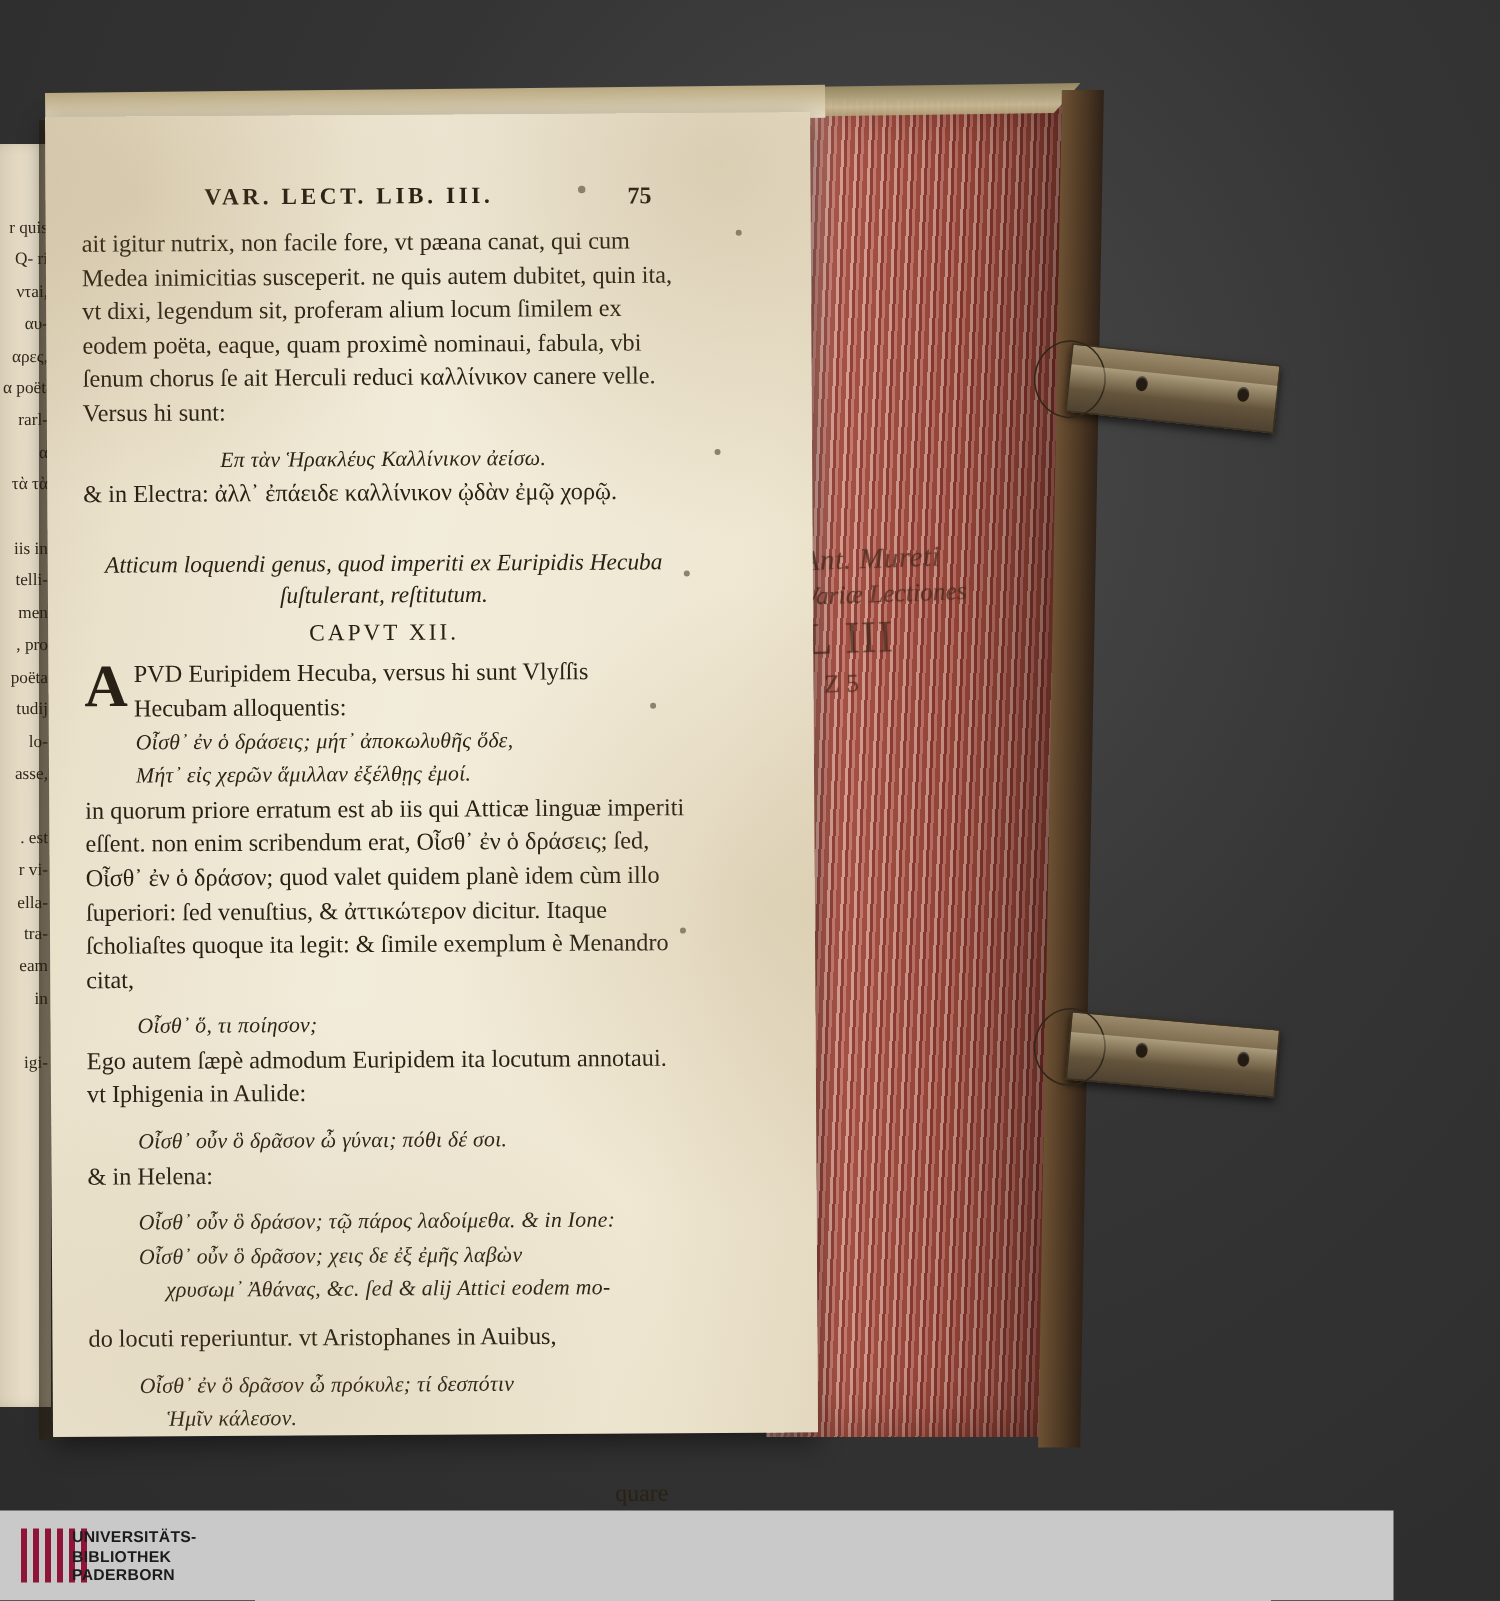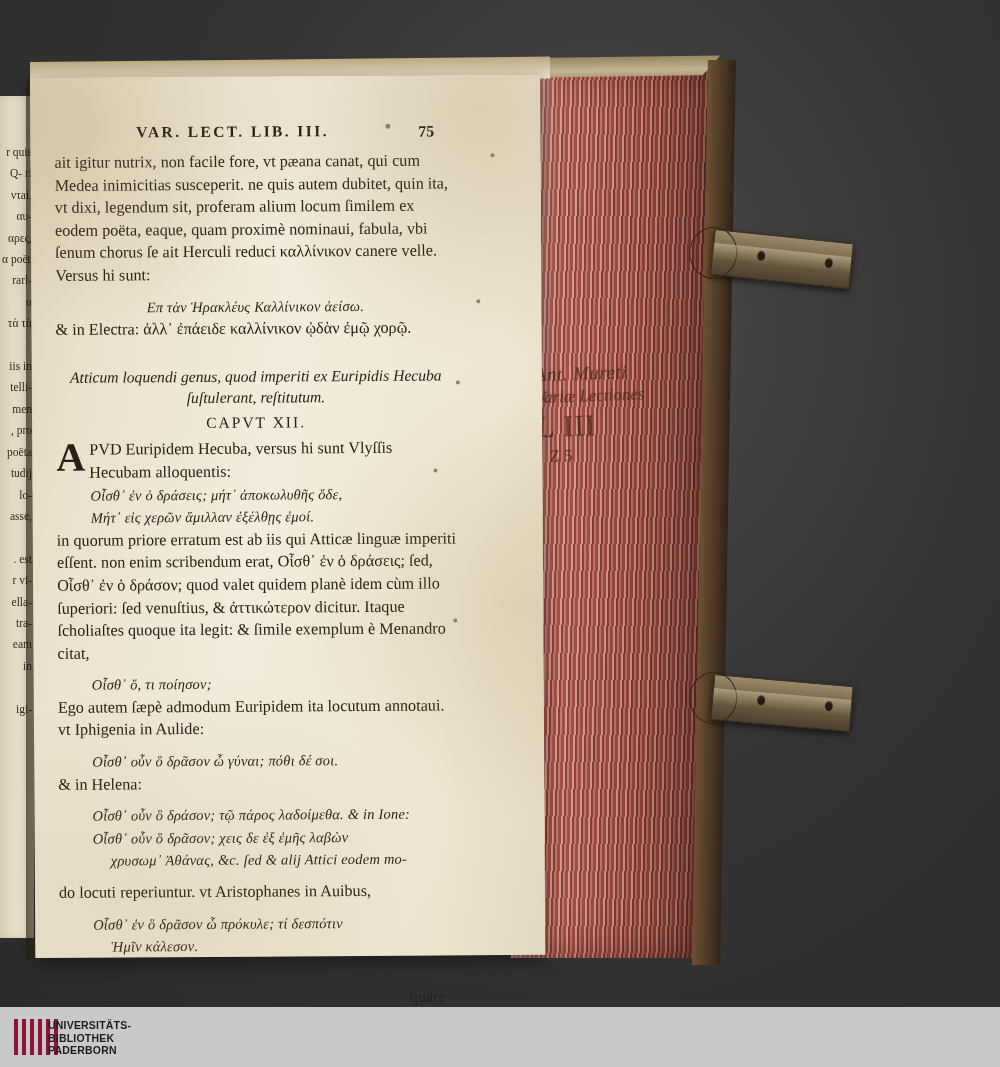--- a/index.html
+++ b/index.html
@@ -263,21 +263,21 @@
     margin-top: 20px !important;
     font-size: 16px;
   }
   .gap { height: 9px; }
 
   
   .footer {
     position: absolute;
     left: 0;
     bottom: 0;
-    width: 1000px;
+    width: 929px;
     height: 60px;
     background: #c9c9c9;
   }
   .footer-bars {
     position: absolute;
     left: 14px;
     top: 12px;
     display: flex;
     gap: 4px;
   }

